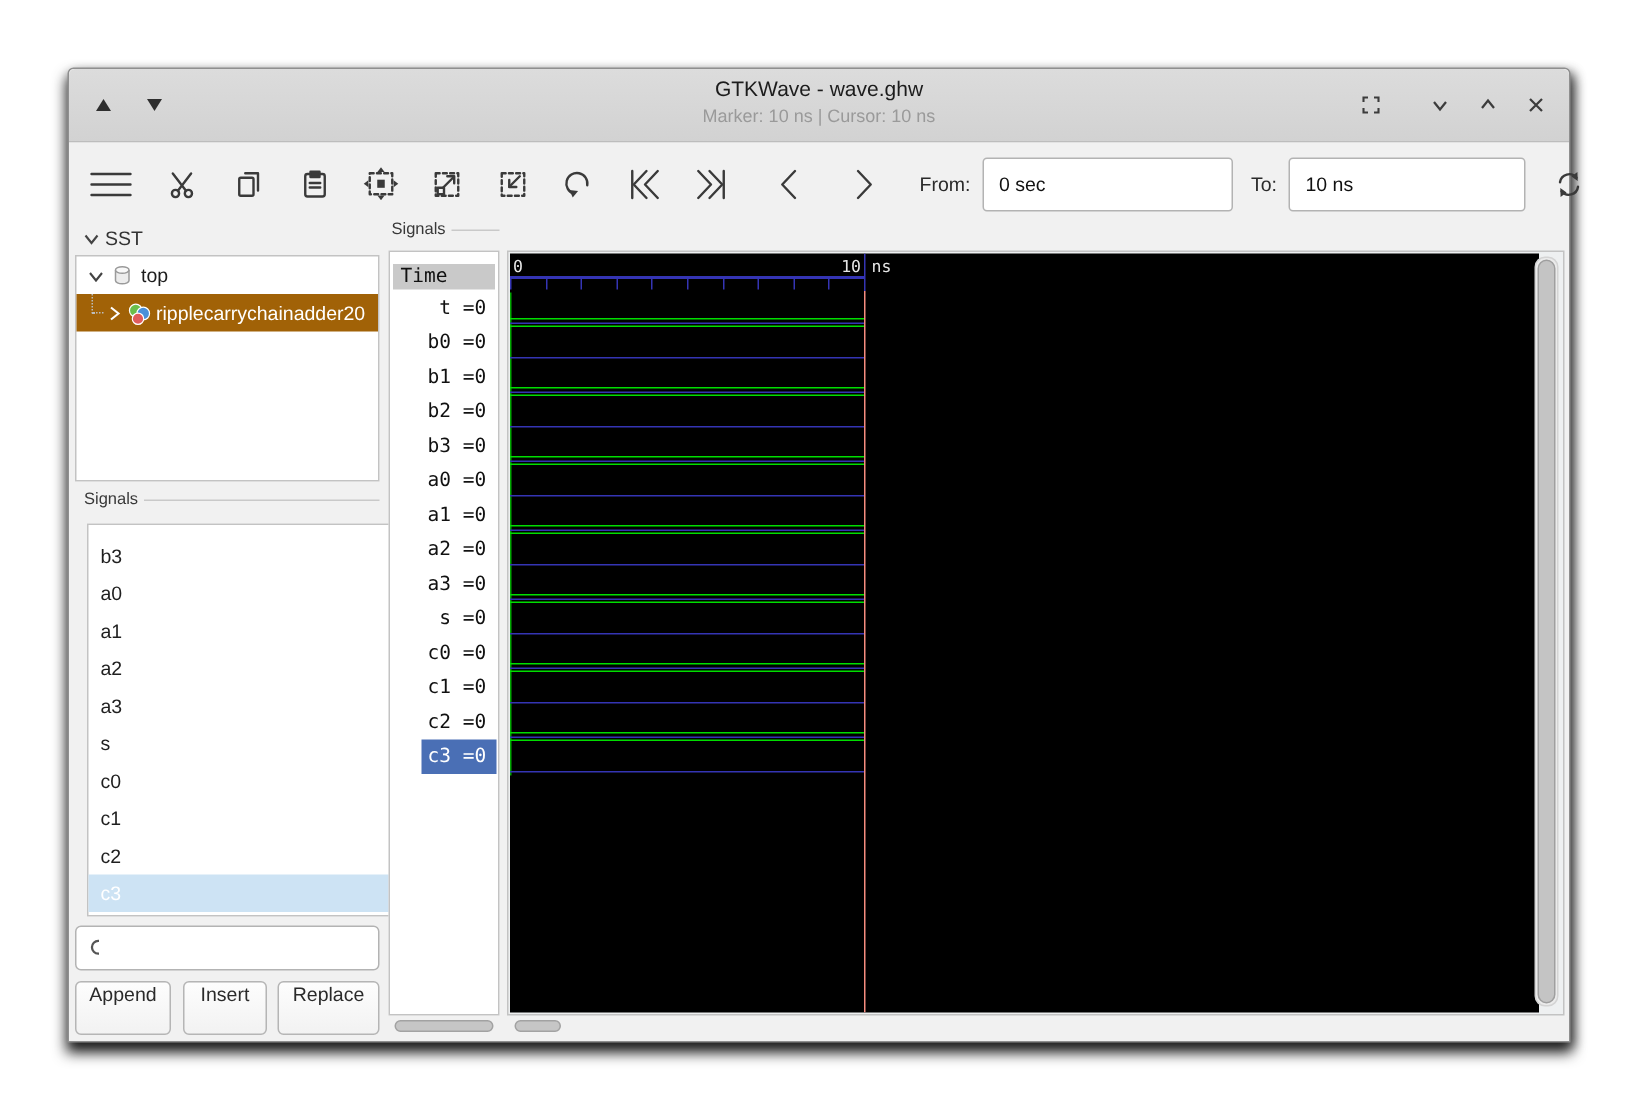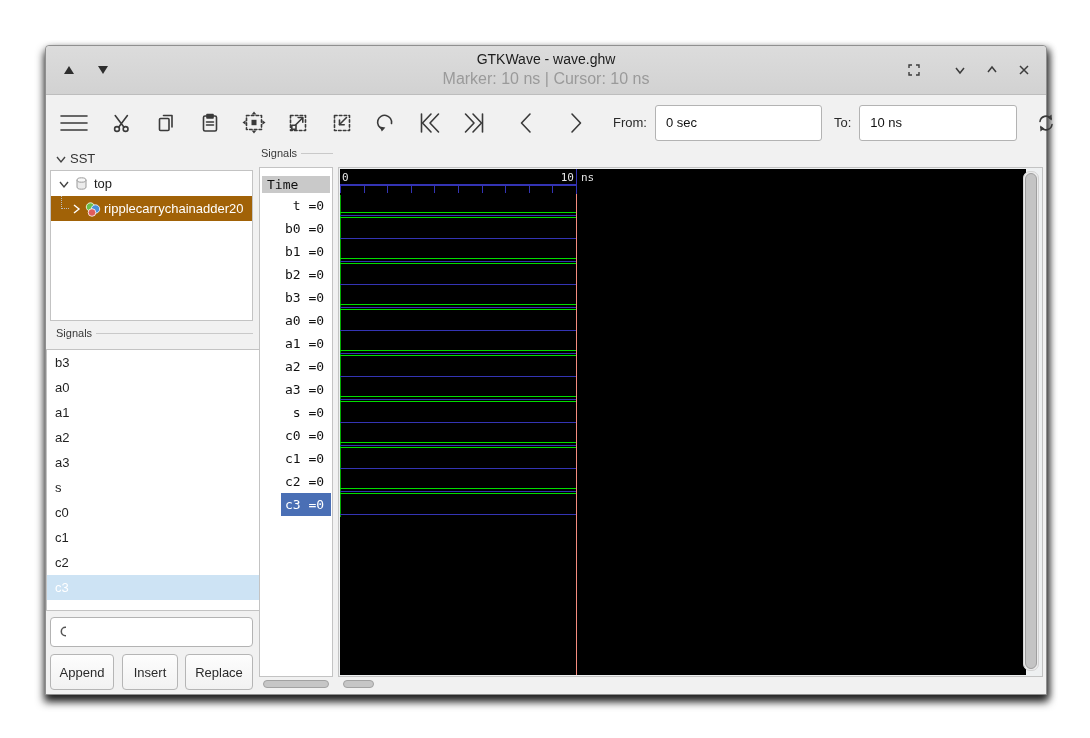--- a/index.html
+++ b/index.html
@@ -8,21 +8,21 @@
   #win{position:absolute;left:45px;top:45px;width:1000px;height:648px;background:#f1f1f1;
     border:1px solid #8f8f8f;border-radius:4px 4px 0 0;
     box-shadow:0 6px 9px 1px rgba(0,0,0,0.8),3px 3px 7px rgba(0,0,0,0.45);}
   
   #titlebar{position:absolute;left:0;top:0;width:100%;height:48px;background:linear-gradient(#dcdcdc,#d2d2d2);
     border-bottom:1px solid #bdbdbd;border-radius:4px 4px 0 0;}
   .tb-left{position:absolute;left:16px;top:0;height:48px;display:flex;align-items:center;gap:20px;}
   .tb-tri{width:14px;height:12px;display:flex;align-items:center;justify-content:center;cursor:default;}
   .tb-center{position:absolute;left:0;top:5px;width:100%;text-align:center;pointer-events:none;}
   .tb-title{font-size:14px;color:#1c1c1c;}
-  .tb-sub{font-size:16px;color:#9a9a9a;margin-top:3px;}
+  .tb-sub{font-size:12px;color:#9a9a9a;margin-top:3px;}
   .tb-right{position:absolute;right:10px;top:0;height:48px;display:flex;align-items:center;}
   .wicon{width:24px;height:24px;display:flex;align-items:center;justify-content:center;color:#3c3c3c;}
   
   #toolbar{position:absolute;left:0;top:48px;width:100%;height:57px;display:flex;align-items:center;padding-left:12px;box-sizing:border-box;}
   .ticon{width:25px;height:25px;margin-right:19px;display:flex;align-items:center;justify-content:center;flex:none;}
   .ticon svg{stroke:#3a3a3a;fill:none;stroke-width:1.6;stroke-linecap:round;stroke-linejoin:round;}
   .tlabel{font-size:13px;color:#2a2a2a;margin:0 8px 0 6px;flex:none;}
   .tinput{height:36px;border:1px solid #b3b3b3;border-radius:3px;background:#fff;font-size:13px;color:#111;
     padding:0 10px;box-sizing:border-box;flex:none;outline:none;}
   
@@ -36,21 +36,21 @@
   .tree-row{height:25px;display:flex;align-items:center;font-size:13px;color:#1c1c1c;position:relative;}
   .tree-row.sel{background:#a16207;color:#ffffff;}
   .dotline-v{position:absolute;left:10px;top:0;height:13px;border-left:1px dotted #bcbcbc;}
   .dotline-h{position:absolute;left:10px;top:12px;width:8px;border-top:1px dotted #bcbcbc;}
   .list-row{height:25px;line-height:25px;padding-left:8px;font-size:13px;color:#1f1f1f;}
   .list-row.sel{background:#cde3f4;color:#ffffff;}
   #search{position:absolute;left:4px;top:571px;width:203px;height:30px;border:1px solid #b3b3b3;border-radius:4px;
     background:#fff;box-sizing:border-box;display:flex;align-items:center;padding-left:8px;}
   #search input{border:none;outline:none;flex:1;font-size:13px;margin-left:6px;background:transparent;}
   .btn{position:absolute;top:608px;height:36px;background:linear-gradient(#fdfdfd,#f2f2f2);border:1px solid #b5b5b5;
-    border-radius:4px;font-size:13px;color:#2a2a2a;display:flex;align-items:center;justify-content:center;box-sizing:border-box;}
+    border-radius:4px;font-size:13px;color:#2a2a2a;display:flex;justify-content:center;box-sizing:border-box;}
   
   #time-header{position:absolute;left:2px;top:8px;right:2px;height:17px;background:#c9c9c9;color:#111;
     font-size:13px;line-height:17px;padding-left:5px;}
   .srow{height:23px;line-height:23px;font-size:13px;color:#111;white-space:pre;padding-left:4px;}
   .srow.sel{background:#4a6fb5;color:#ffffff;}
   
   #wave-frame{position:absolute;left:292px;top:121px;width:705px;height:510px;border:1px solid #c3c3c3;
     background:#eef0f1;box-sizing:border-box;}
   #wave-canvas{position:absolute;left:1px;top:1px;width:686px;height:506px;background:#000;overflow:hidden;}
   .wline{position:absolute;}
@@ -229,21 +229,21 @@
         <circle cx="8" cy="11.5" r="3.8" fill="#e05c5c" stroke="#ffffff" stroke-width="0.8"></circle>
       </svg>
       <span style="overflow:hidden;white-space:nowrap;flex:1">ripplecarrychainadder20</span>
     </div>
   </div>
 
   <div class="frame-label" style="left:10px;top:281px;width:197px;">
     <span>Signals</span>
       <span class="rule"></span>
   </div>
-  <div class="whitebox" style="left:0;top:303px;width:222px;height:262px;" id="left-list">
+  <div class="whitebox" style="left:12px;top:303px;width:222px;height:262px;padding-top:8px;" id="left-list">
       <div class="list-row">b3</div>
       <div class="list-row">a0</div>
       <div class="list-row">a1</div>
       <div class="list-row">a2</div>
       <div class="list-row">a3</div>
       <div class="list-row">s</div>
       <div class="list-row">c0</div>
       <div class="list-row">c1</div>
       <div class="list-row">c2</div>
       <div class="list-row sel">c3</div>

